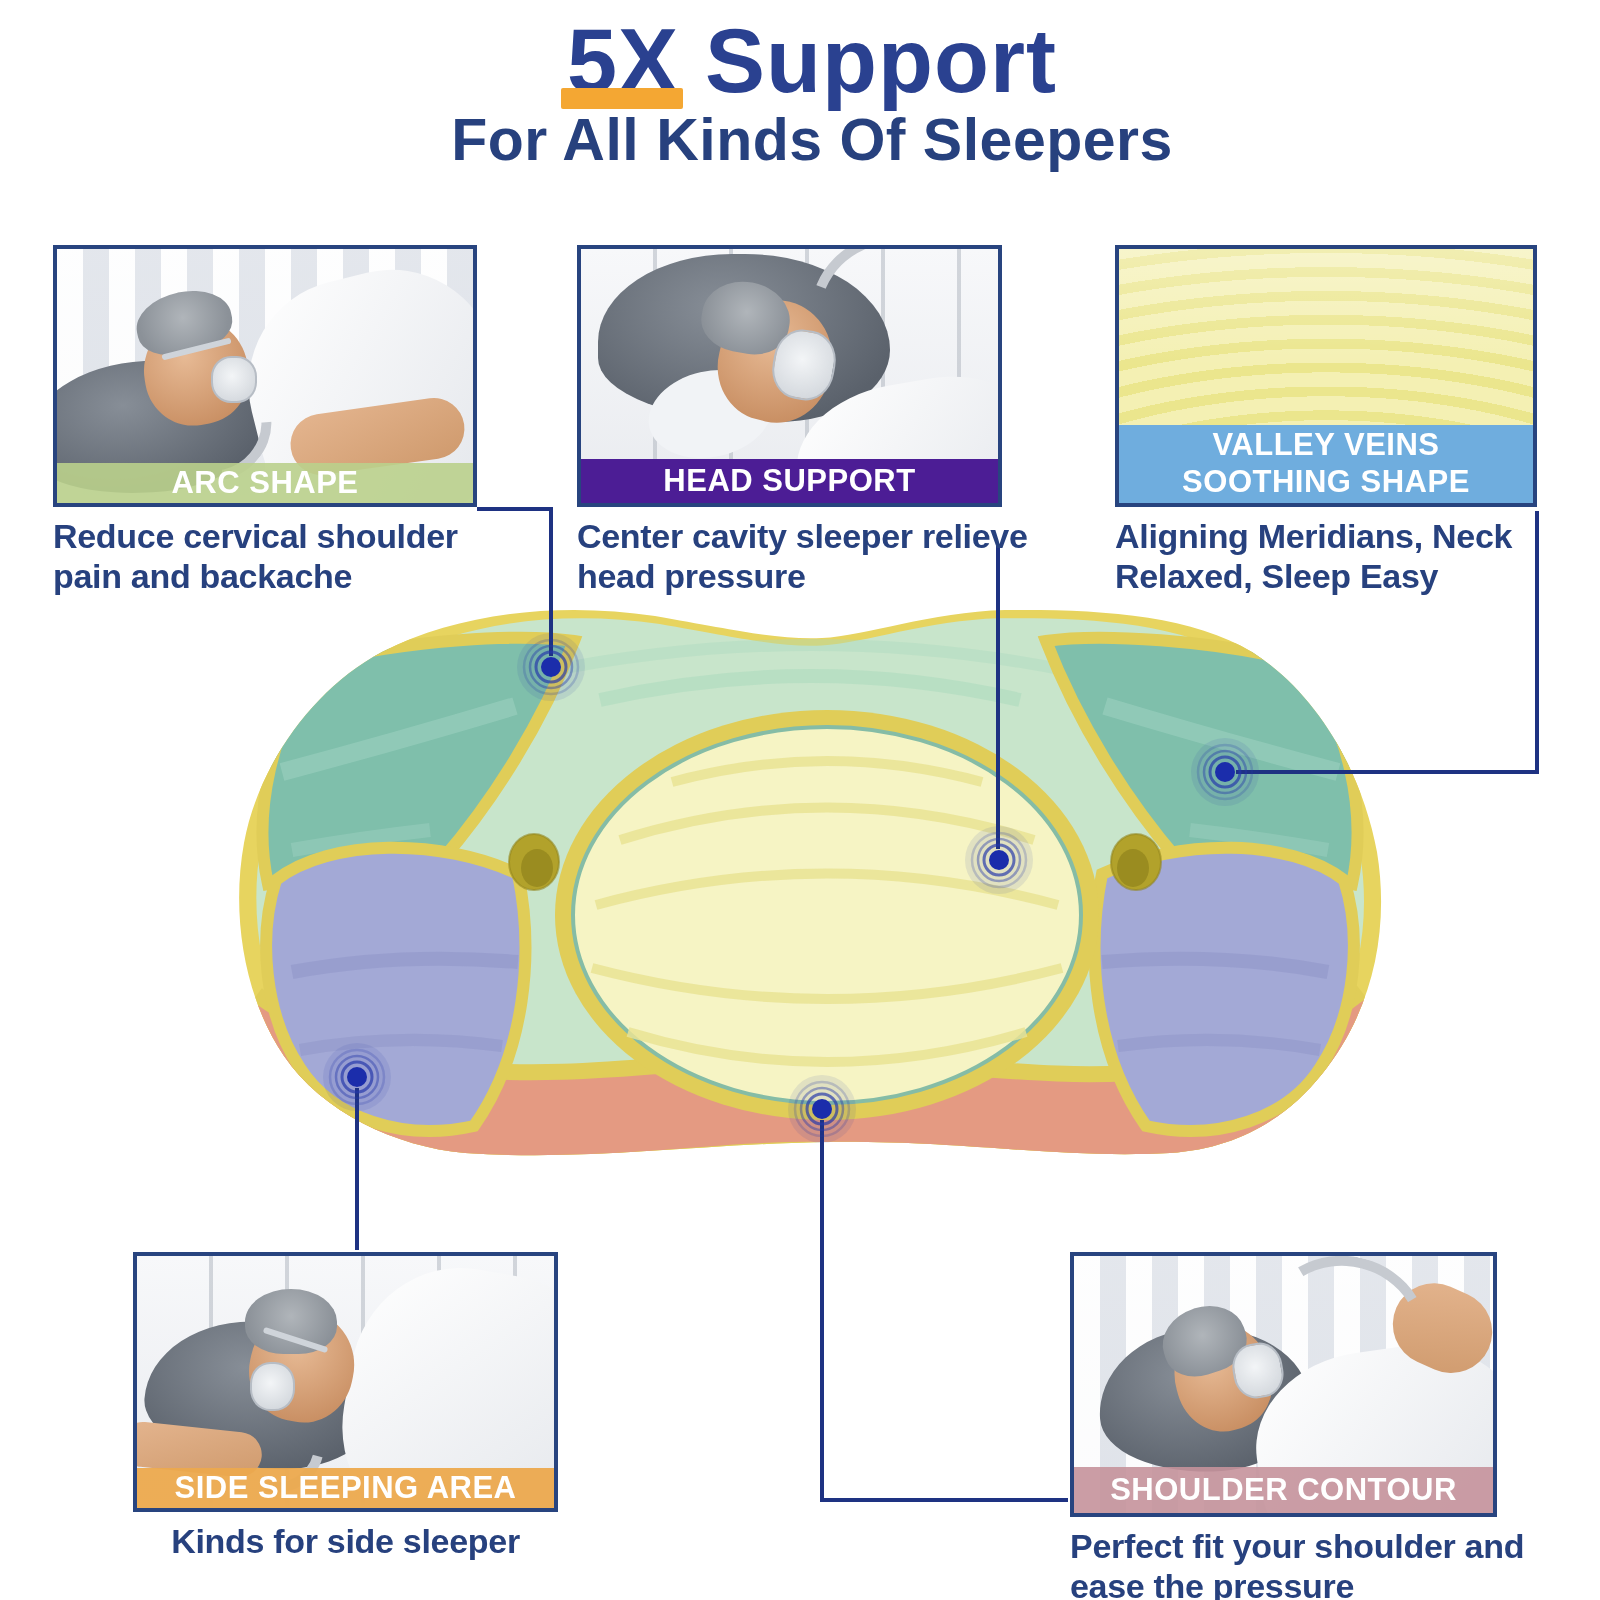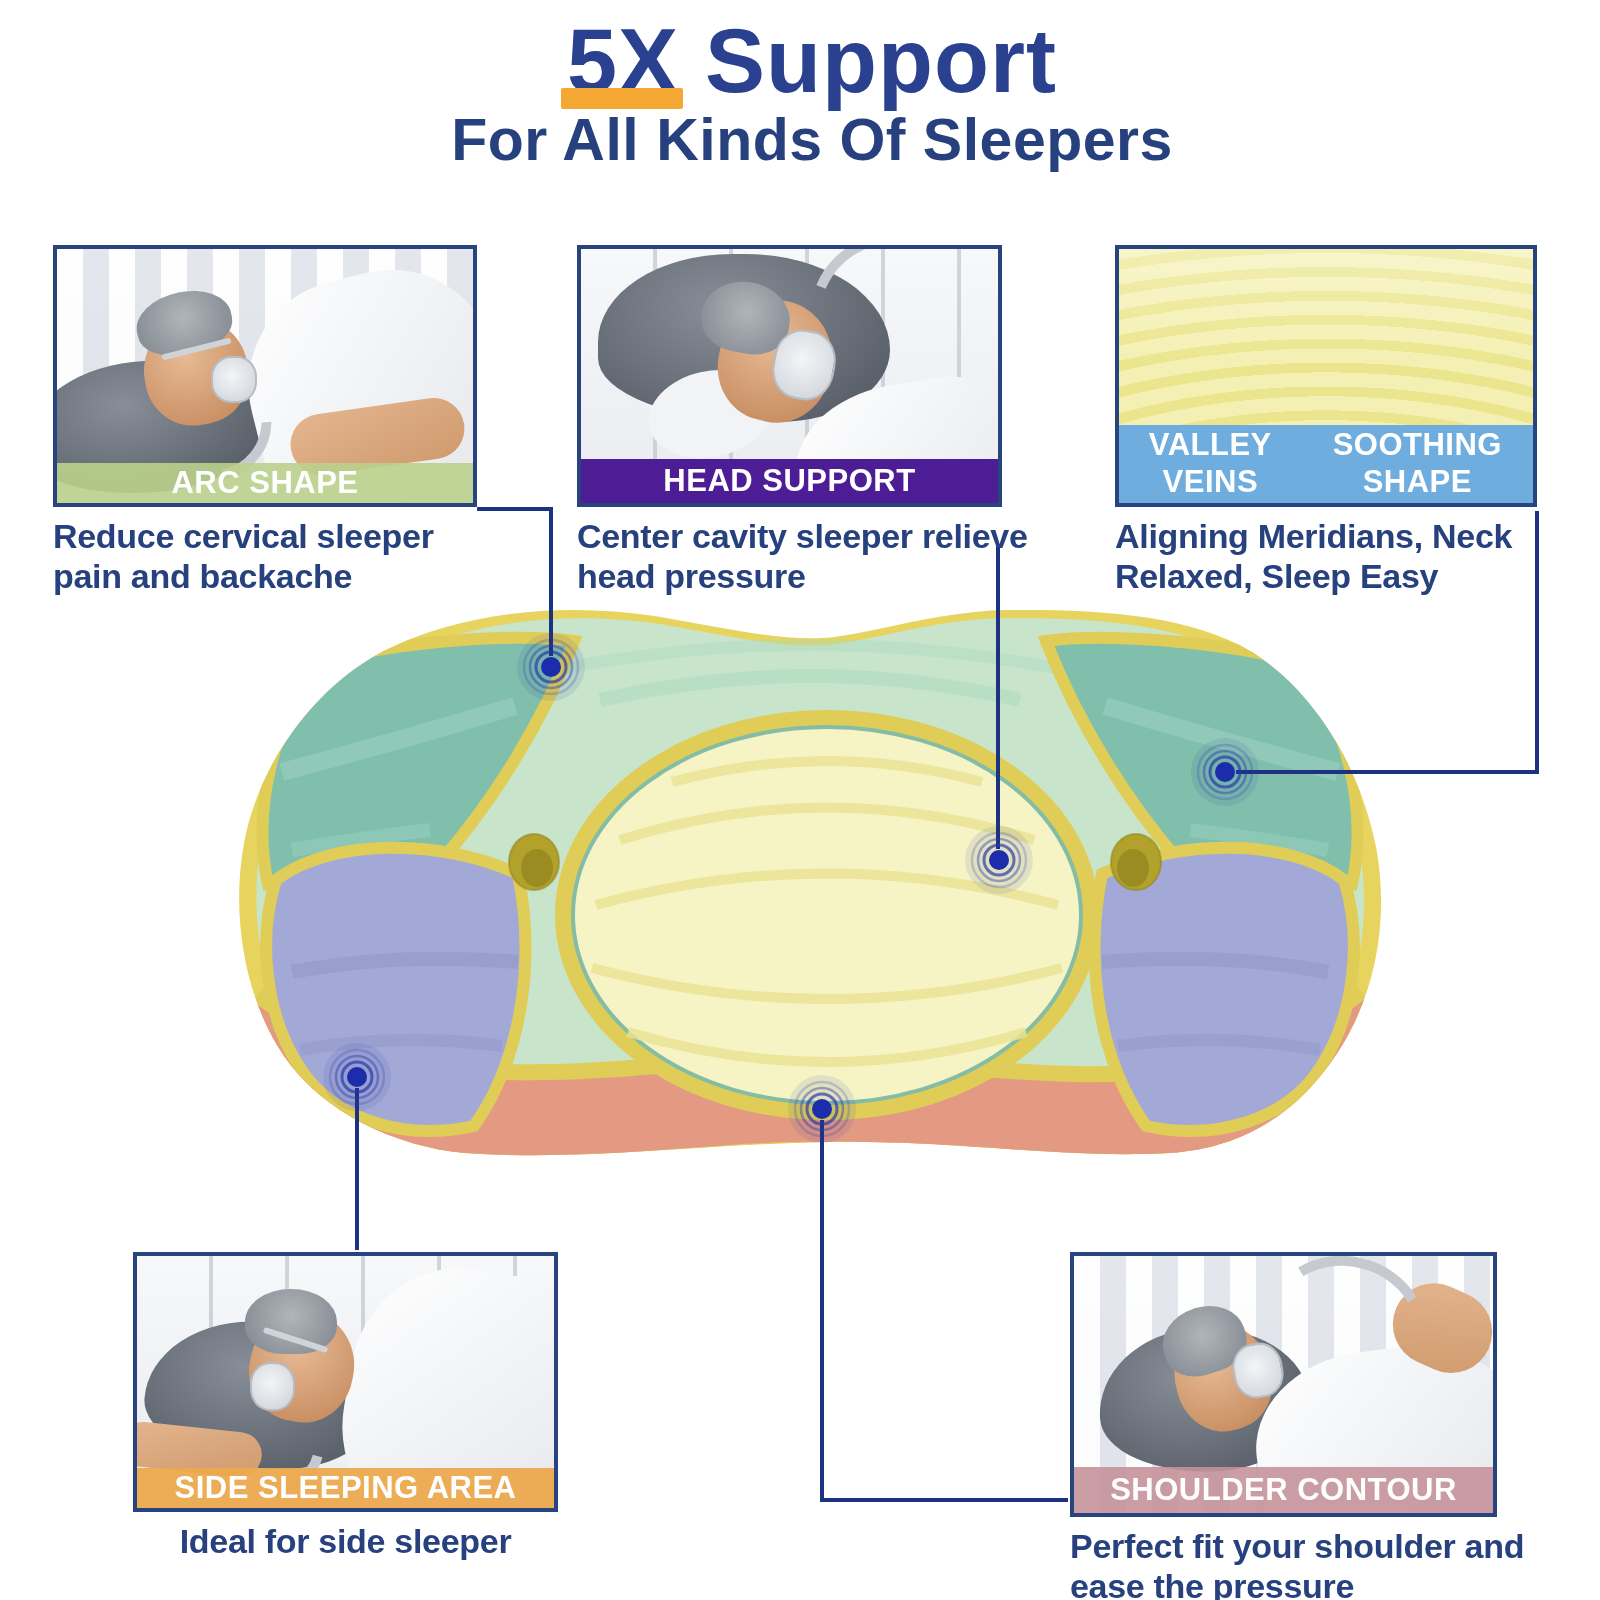--- a/index.html
+++ b/index.html
@@ -9,21 +9,21 @@
   }
   
   .header{position:absolute;left:12px;top:16px;width:100%;text-align:center;z-index:3;color:#2a4190}
   .h1{font-size:90px;font-weight:800;line-height:1.0;letter-spacing:1px}
   .h1 .hl{position:relative;display:inline-block}
   .h1 .hl::after{content:"";position:absolute;left:-6px;right:-4px;bottom:-3px;height:21px;background:#f4a733;border-radius:2px}
   .h2{font-size:59px;font-weight:700;margin-top:0;letter-spacing:.5px;color:#27417e}
   
   .card{position:absolute;z-index:2}
   .frame{border:4px solid #28447f;position:relative;overflow:hidden;background:#eef0f3}
-  .banner{position:absolute;left:0;right:0;bottom:0;display:flex;flex-direction:row;
+  .banner{position:absolute;left:0;right:0;bottom:0;display:flex;flex-direction:column;
     align-items:center;justify-content:center;color:#fff;font-weight:800;font-size:31px;
     letter-spacing:.5px;line-height:1.18;text-align:center;z-index:5}
   .caption{margin-top:9px;color:#27417e;font-weight:800;font-size:34px;line-height:1.18;letter-spacing:-.3px;white-space:nowrap}
   .caption.center{text-align:center}
   
   .scene{position:absolute;inset:0}
   .scene > div{position:absolute}
   .curtain{inset:0;background:
     repeating-linear-gradient(90deg, rgba(255,255,255,.85) 0 26px, rgba(221,225,232,.75) 26px 52px),
     linear-gradient(#f6f7f9,#e7eaee)}
@@ -139,21 +139,21 @@
       <div class="hair" style="left:19%;top:17%;width:23%;height:24%;transform:rotate(-12deg)"></div>
       <div class="strap" style="left:25%;top:38%;width:17%;height:6px;transform:rotate(-14deg)"></div>
       <div class="mask" style="left:37%;top:42%;width:10%;height:17%"></div>
       <div class="tube" style="left:28%;top:55%;width:20%;height:26%;transform:rotate(130deg)"></div>
     </div>
     <div class="banner" style="height:40px;background:rgba(186,208,140,0.9)">
       <span>ARC SHAPE</span>
     </div>
   </div>
   <div class="caption">
-    <span>Reduce cervical sleeper</span><br>
+    <span>Reduce cervical shoulder</span><br>
     <span>pain and backache</span>
   </div>
 </div>
 
 <div class="card" style="left:577px;top:245px;width:425px">
   <div class="frame" style="height:254px">
     <div class="scene">
       <div class="headboard"></div>
       <div class="gpillow" style="left:4%;top:2%;width:70%;height:66%;border-radius:48% 52% 40% 60%/55% 60% 45% 40%"></div>
       <div class="notch" style="left:16%;top:48%;width:30%;height:34%;transform:rotate(-12deg)"></div>
@@ -201,21 +201,21 @@
       <div class="hair" style="left:26%;top:13%;width:22%;height:26%"></div>
       <div class="strap" style="left:30%;top:32%;width:16%;height:6px;transform:rotate(18deg)"></div>
       <div class="mask" style="left:27%;top:42%;width:10%;height:18%"></div>
       <div class="tube" style="left:22%;top:56%;width:18%;height:30%;transform:rotate(150deg)"></div>
     </div>
     <div class="banner" style="height:40px;background:rgba(236,169,77,0.95)">
       <span>SIDE SLEEPING AREA</span>
     </div>
   </div>
   <div class="caption center">
-    <span>Ideal for side sleeper</span>
+    <span>Kinds for side sleeper</span>
   </div>
 </div>
 
 <div class="card" style="left:1070px;top:1252px;width:427px">
   <div class="frame" style="height:257px">
     <div class="scene">
       <div class="curtain"></div>
       <div class="gpillow" style="left:6%;top:28%;width:50%;height:56%;transform:rotate(-4deg)"></div>
       <div class="shirt" style="left:44%;top:36%;width:64%;height:84%;transform:rotate(-8deg)"></div>
       <div class="arm" style="left:76%;top:12%;width:24%;height:32%;transform:rotate(24deg)"></div>

